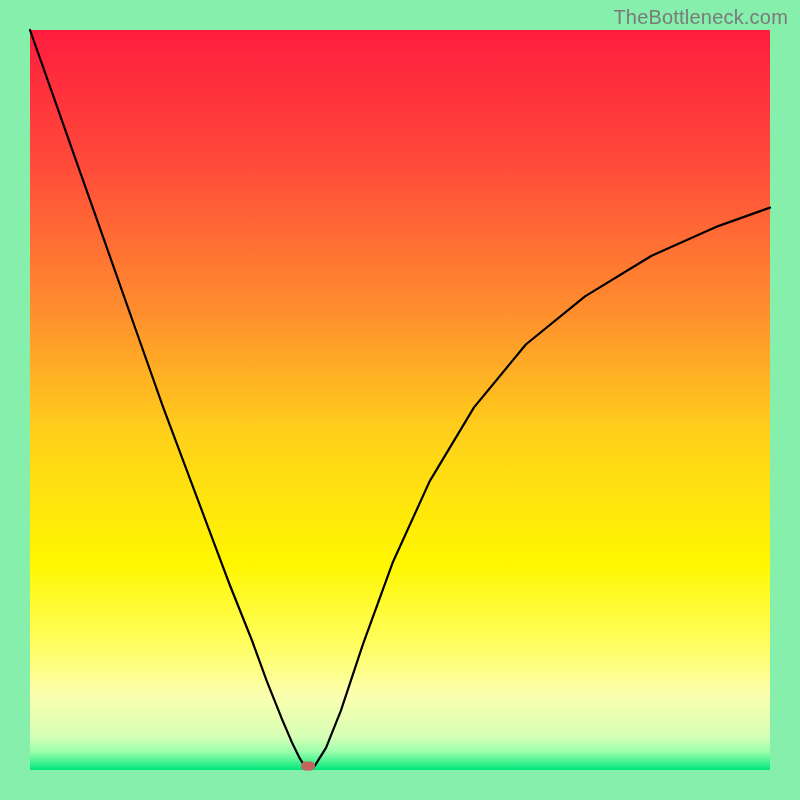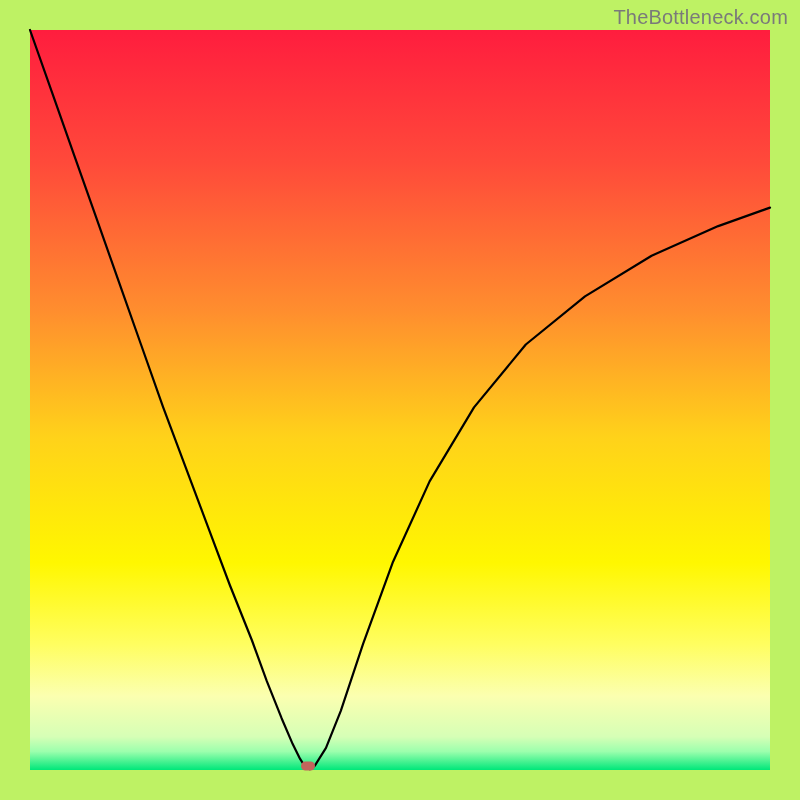--- a/index.html
+++ b/index.html
@@ -10,21 +10,21 @@
     background: #000000;
     overflow: hidden;
     font-family: Arial, Helvetica, sans-serif;
   }
   .frame {
     position: absolute;
     left: 0;
     top: 0;
     width: 800px;
     height: 800px;
-    background: #bef264;
+    background: #86efac;
   }
   .plot-area {
     position: absolute;
     left: 30px;
     top: 30px;
     width: 740px;
     height: 740px;
     
   }
   .watermark {

